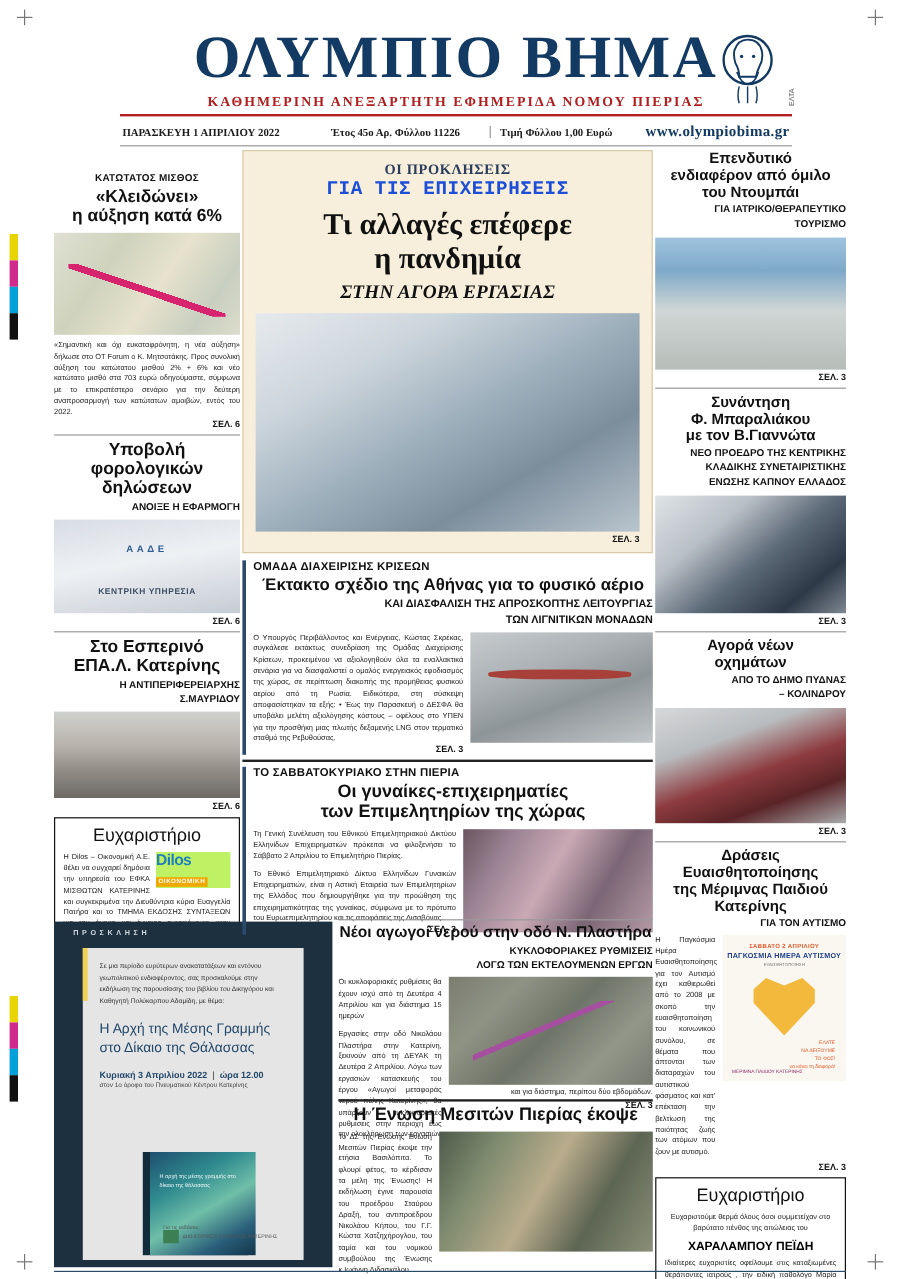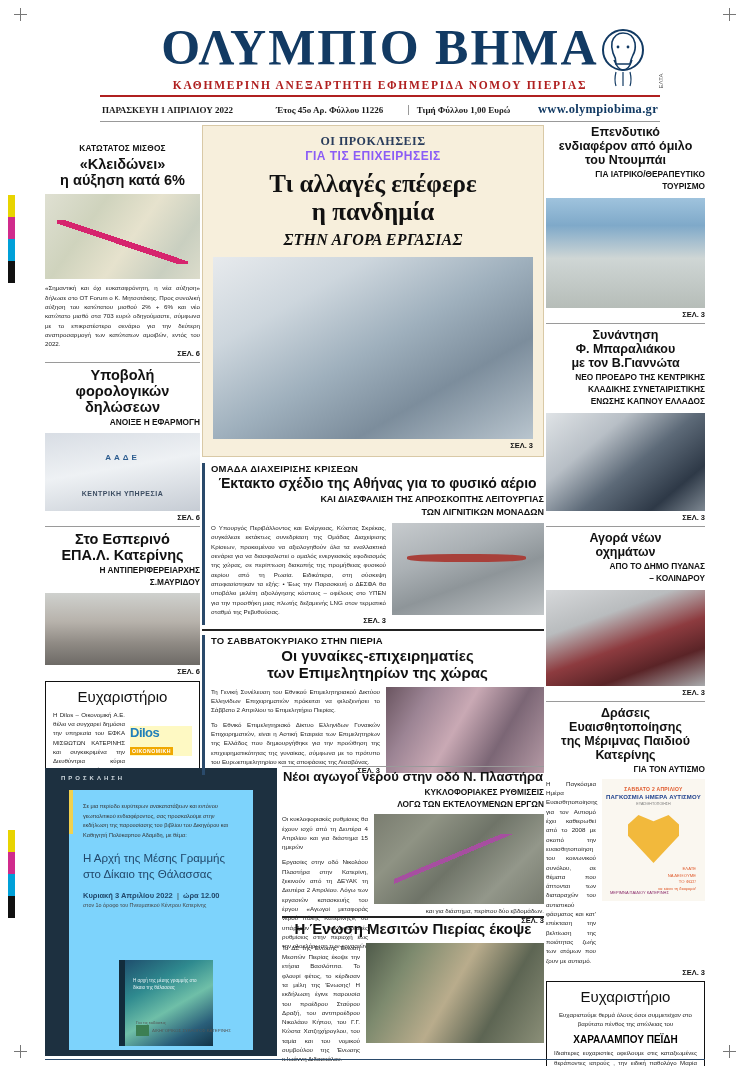--- a/index.html
+++ b/index.html
@@ -74,31 +74,31 @@
   .ph-men{background:linear-gradient(120deg,#4f5a4a 0%,#7d8a6e 22%,#b9ac8c 48%,#5d6553 72%,#8b8f78 100%);}
   .ph-sea{background:linear-gradient(180deg,#9fc3dd 0%,#7fa9c9 25%,#cfd6d5 55%,#b6bdb8 100%);}
   .ph-two{background:linear-gradient(140deg,#dfe3e6 0%,#b8bfc6 30%,#5d6a78 55%,#2e3947 80%,#7e8892 100%);}
   .ph-mower{background:linear-gradient(160deg,#d6d8da 0%,#b9bcbe 30%,#8d3b3f 55%,#5a2427 75%,#a8aaac 100%);}
 
   
   .ad-box{border:1px solid #111;padding:6px 7px;}
   .ad-title{font-size:15px;text-align:center;color:#111;margin-bottom:5px;}
   .ad-text{font-size:6.1px;line-height:1.52;color:#222;text-align:justify;}
   .ad-sign{font-size:6.3px;font-weight:bold;text-align:right;line-height:1.4;margin-top:4px;}
-  .dilos-logo{float:right;width:62px;height:30px;margin:16px 0 2px 5px;
-    background:#fef9c3;border:0;position:relative;}
+  .dilos-logo{float:right;width:62px;height:30px;margin:0 0 2px 5px;
+    background:#bef264;border:0;position:relative;}
   .dilos-word{font-family:"Liberation Sans",sans-serif;font-weight:bold;color:#1f7fba;
     font-size:13px;letter-spacing:-.5px;line-height:1;}
   .dilos-bar{background:#f0a800;color:#fff;font-size:5.2px;font-weight:bold;
     letter-spacing:.5px;padding:1px 2px;margin-top:1px;display:inline-block;}
 
   
   .inv{position:relative;background:#1d3040;overflow:hidden;}
   .inv-kick{color:#cfd8de;font-size:6px;letter-spacing:3px;font-weight:bold;padding:7px 0 0 16px;}
-  .inv-card{position:absolute;left:24px;top:22px;right:24px;bottom:6px;background:#7dd3fc;}
+  .inv-card{position:absolute;left:24px;top:22px;right:24px;bottom:6px;background:#e5e5e5;}
   .inv-in{padding:12px 14px;}
   .inv-p{font-size:5.6px;line-height:1.7;color:#333;}
   .inv-h{font-size:11.5px;color:#22486b;line-height:1.35;margin-top:11px;}
   .inv-when{font-size:7.5px;color:#333;margin-top:9px;}
   .inv-when b{color:#22486b;}
   .inv-where{font-size:5.4px;color:#444;margin-top:2px;}
   .inv-yellow{position:absolute;left:0;top:0;width:4px;height:44px;background:#f2d14e;}
   .inv-book{position:absolute;left:56px;bottom:4px;width:88px;height:86px;
     background:linear-gradient(150deg,#1f4f6e 0%,#2f8a8f 30%,#6fbfa8 55%,#2a5f7a 80%,#123448 100%);
     box-shadow:-6px 0 0 #122c3c;}
@@ -240,21 +240,21 @@
         <div>Για τις εκδόσεις</div>
         <div><span class="inv-pub-box"></span><span>ΔΙΚΗΓΟΡΙΚΟΣ ΣΥΛΛΟΓΟΣ ΚΑΤΕΡΙΝΗΣ</span></div>
       </div>
     </div>
   </div>
 
   <div class="col colC">
 
     <div style="background:#f7efdc;border:1px solid #d9c9a6;padding:8px 10px 6px 10px;">
       <div class="kicker" style="font-family:'Liberation Serif',serif;font-size:12px;color:#2a3d5c;letter-spacing:.5px;">ΟΙ ΠΡΟΚΛΗΣΕΙΣ</div>
-      <div class="kicker" style="font-family:Liberation Sans, sans-serif;font-size:12px;color:#8b5cf6;letter-spacing:.5px;">ΓΙΑ ΤΙΣ ΕΠΙΧΕΙΡΗΣΕΙΣ</div>
+      <div class="kicker" style="font-family:Liberation Mono, monospace;font-size:16px;color:#1d4ed8;letter-spacing:.5px;">ΓΙΑ ΤΙΣ ΕΠΙΧΕΙΡΗΣΕΙΣ</div>
       <div class="hl" style="font-family:'Liberation Serif',serif;font-size:25px;margin-top:7px;">Τι αλλαγές επέφερε</div>
       <div class="hl" style="font-family:'Liberation Serif',serif;font-size:25px;">η πανδημία</div>
       <div class="kicker" style="font-family:'Liberation Serif',serif;font-size:16px;margin-top:5px;font-style:italic;">ΣΤΗΝ ΑΓΟΡΑ ΕΡΓΑΣΙΑΣ</div>
       <div class="photo ph-hands" style="height:182px;margin-top:8px;"></div>
       <div class="sel" style="margin-top:2px;">ΣΕΛ. 3</div>
     </div>
 
     <div class="vbar" style="margin-top:6px;">
       <div class="kicker l" style="font-size:9.5px;">ΟΜΑΔΑ ΔΙΑΧΕΙΡΙΣΗΣ ΚΡΙΣΕΩΝ</div>
       <div class="hl hl-sm" style="font-size:14px;margin-top:2px;">Έκτακτο σχέδιο της Αθήνας για το φυσικό αέριο</div>

